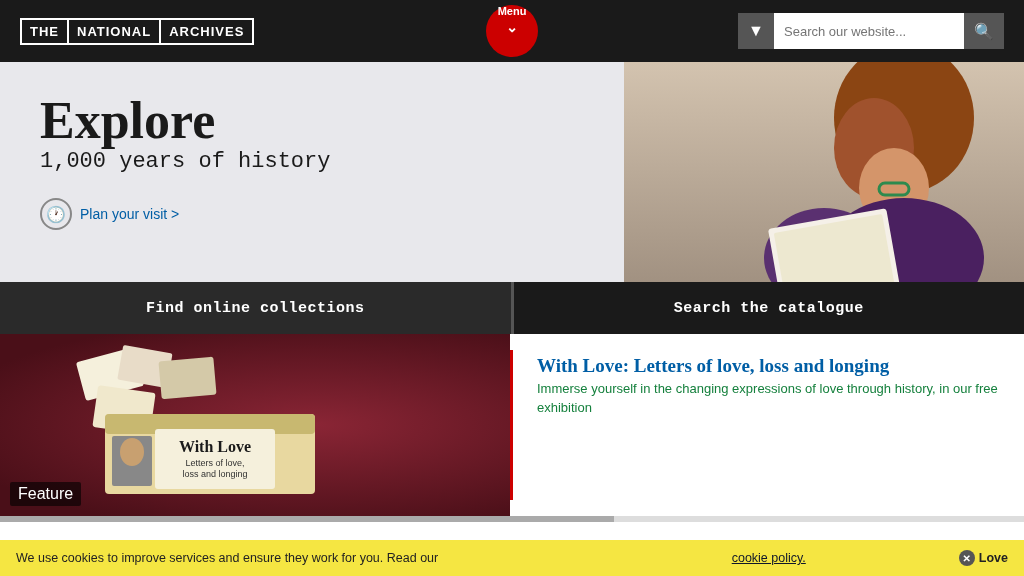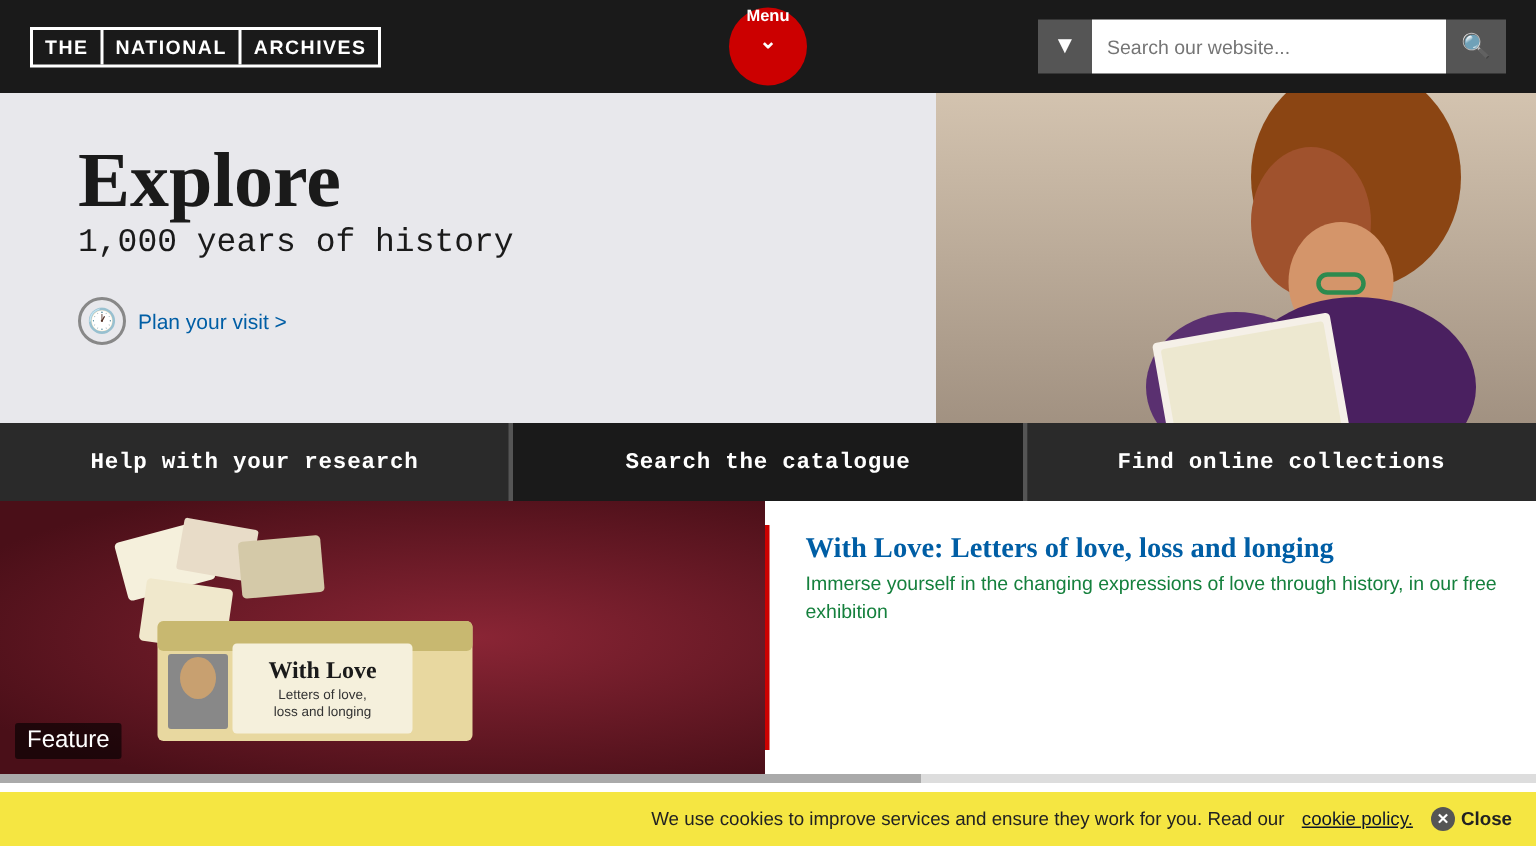--- a/index.html
+++ b/index.html
@@ -63,21 +63,21 @@
       height: 36px;
       display: flex;
       align-items: center;
       justify-content: center;
       cursor: pointer;
       font-size: 16px;
     }
     .search-input {
       border: none;
       height: 36px;
-      width: 236px;
+      width: 190px;
       padding: 12px 10px;
       font-size: 13px;
       color: #8b5cf6;
       outline: none;
     }
     .search-btn {
       background: #555;
       border: none;
       color: #fff;
       width: 40px;
@@ -90,21 +90,20 @@
     }
 
     
     .hero {
       position: relative;
       height: 220px;
       background: #e8e8ec;
       overflow: hidden;
       display: flex;
       align-items: flex-start;
-      padding-left: 12px;
     }
     .hero-content {
       padding: 30px 40px;
       z-index: 2;
       position: relative;
     }
     .hero-title {
       font-size: 52px;
       font-weight: 700;
       color: #1a1a1a;
@@ -219,28 +218,28 @@
     .feature-divider {
       width: 3px;
       background: #cc0000;
       margin: 16px 0;
       flex-shrink: 0;
     }
 
     
     .cookie-bar {
       position: absolute;
-      bottom: 12px;
+      bottom: 0;
       left: 0;
       right: 0;
       background: #f5e642;
       height: 36px;
       display: flex;
       align-items: center;
-      justify-content: flex-end;
+      justify-content: space-between;
       font-size: 12.5px;
       color: #222;
       gap: 4px;
       z-index: 20;
       padding: 0 16px;
     }
     .cookie-link {
       color: #0f172a;
       text-decoration: underline;
       cursor: pointer;
@@ -335,23 +334,22 @@
       <ellipse cx="280" cy="200" rx="80" ry="60" fill="#4a2060"></ellipse>
       <ellipse cx="200" cy="200" rx="60" ry="50" fill="#5a3070"></ellipse>
 
       <rect x="150" y="160" width="120" height="80" rx="3" fill="#f5f0e8" transform="rotate(-10 210 200)"></rect>
       <rect x="155" y="165" width="110" height="75" rx="2" fill="#ede8d0" transform="rotate(-10 210 200)"></rect>
     </svg>
   </div>
 </section>
 
 <nav class="action-bar">
-  <button class="action-btn">Help with your research</button>
+  <button class="action-btn">Find online collections</button>
   <button class="action-btn active">Search the catalogue</button>
-  <button class="action-btn">Find online collections</button>
 </nav>
 
 <section class="feature-section">
   <div class="feature-image">
     <svg width="630" height="182" viewBox="0 0 630 182" xmlns="http://www.w3.org/2000/svg">
       <defs>
         <radialGradient id="featBg" cx="50%" cy="50%" r="60%">
           <stop offset="0%" stop-color="#8a2535"></stop>
           <stop offset="100%" stop-color="#4a0f18"></stop>
         </radialGradient>
@@ -385,15 +383,15 @@
 
 <div class="scroll-strip">
   <div class="scroll-indicator"></div>
 </div>
 
 <div class="cookie-bar">
   <span>We use cookies to improve services and ensure they work for you. Read our</span>&nbsp;
   <a href="#" class="cookie-link">cookie policy.</a>
   <div class="cookie-close">
     <div class="close-circle">✕</div>
-    <span>Close</span>
+    <span>Love</span>
   </div>
 </div>
 
 </body></html>

